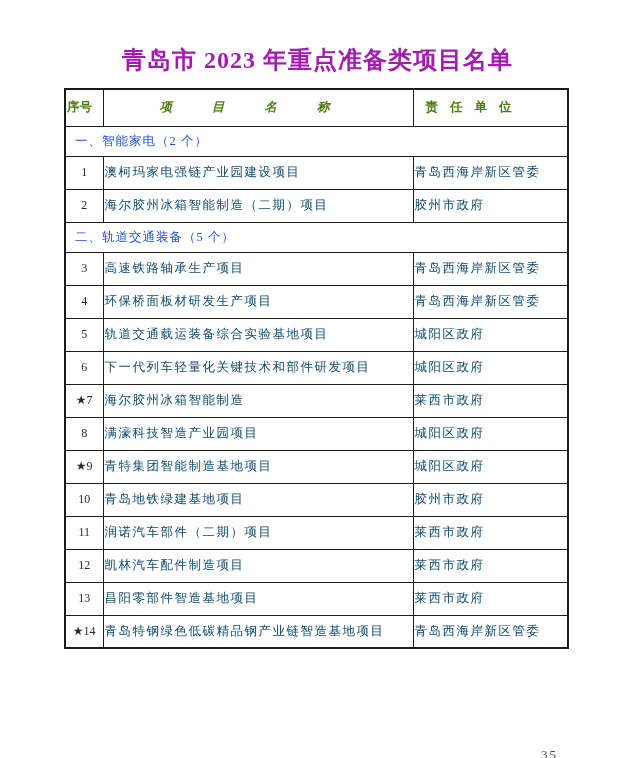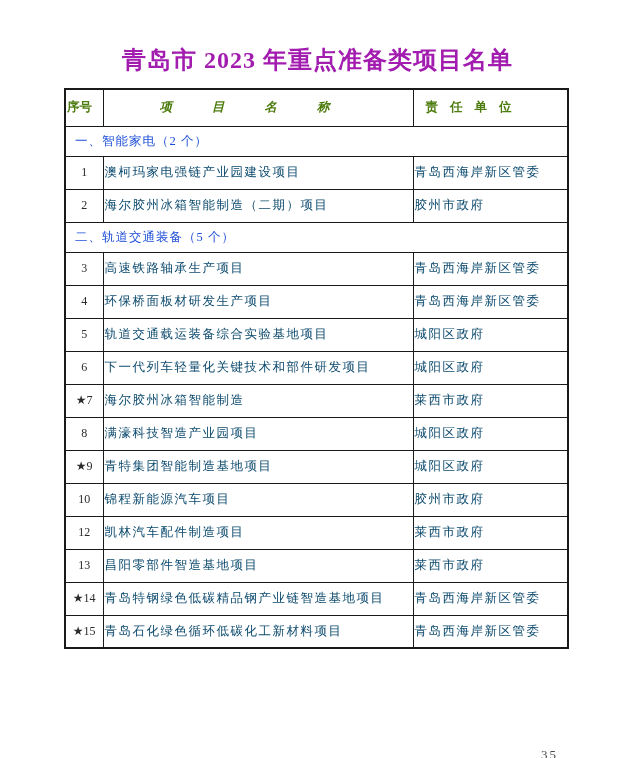--- a/index.html
+++ b/index.html
@@ -156,39 +156,39 @@
         <td class="cell-name">满濠科技智造产业园项目</td>
         <td class="cell-unit">城阳区政府</td>
       </tr>
       <tr class="data-row">
         <td class="cell-no">★9</td>
         <td class="cell-name">青特集团智能制造基地项目</td>
         <td class="cell-unit">城阳区政府</td>
       </tr>
       <tr class="data-row">
         <td class="cell-no">10</td>
-        <td class="cell-name">锦程新能源汽车项目</td>
+        <td class="cell-name">青岛地铁绿建基地项目</td>
         <td class="cell-unit">胶州市政府</td>
+      </tr>
+      <tr class="data-row">
+        <td class="cell-no">11</td>
+        <td class="cell-name">润诺汽车部件（二期）项目</td>
+        <td class="cell-unit">莱西市政府</td>
       </tr>
       <tr class="data-row">
         <td class="cell-no">12</td>
         <td class="cell-name">凯林汽车配件制造项目</td>
         <td class="cell-unit">莱西市政府</td>
       </tr>
       <tr class="data-row">
         <td class="cell-no">13</td>
         <td class="cell-name">昌阳零部件智造基地项目</td>
         <td class="cell-unit">莱西市政府</td>
       </tr>
       <tr class="data-row">
         <td class="cell-no">★14</td>
         <td class="cell-name">青岛特钢绿色低碳精品钢产业链智造基地项目</td>
         <td class="cell-unit">青岛西海岸新区管委</td>
       </tr>
-      <tr class="data-row">
-        <td class="cell-no">★15</td>
-        <td class="cell-name">青岛石化绿色循环低碳化工新材料项目</td>
-        <td class="cell-unit">青岛西海岸新区管委</td>
-      </tr>
     </tbody>
 </table>
 
 <div class="page-number">35</div>
 
 </body></html>

